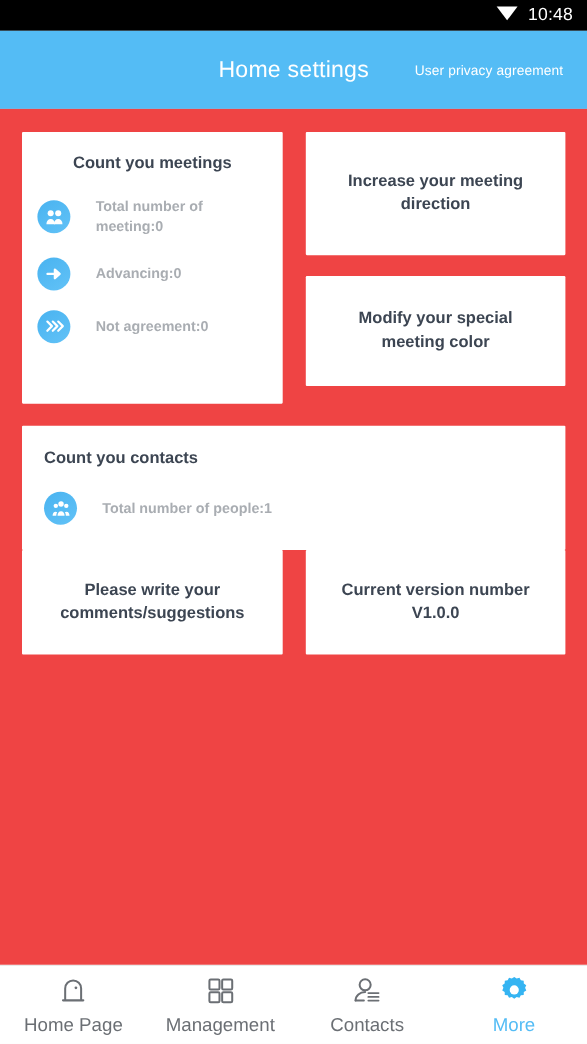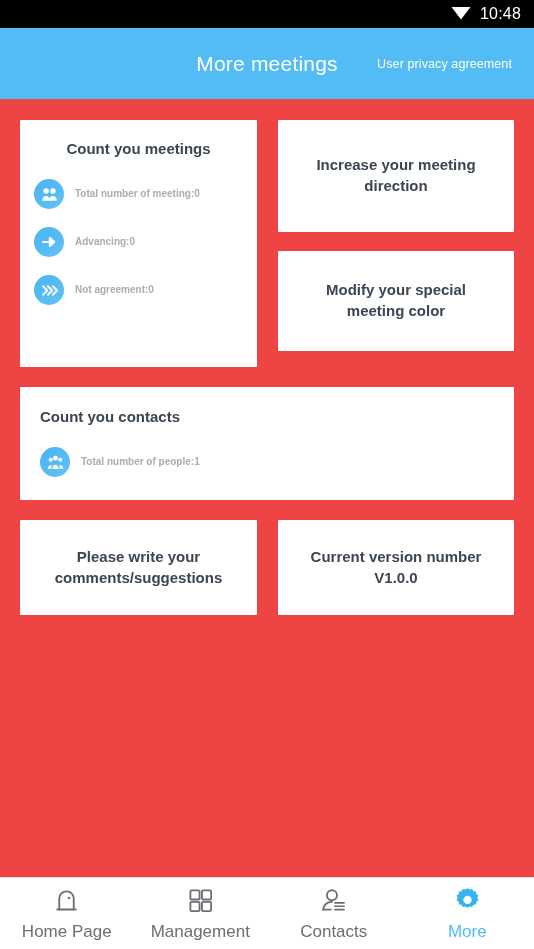--- a/index.html
+++ b/index.html
@@ -104,23 +104,24 @@
     margin-bottom: 22px;
   }
   .stat-row {
     display: flex;
     align-items: center;
     gap: 11px;
     margin-bottom: 18px;
   }
   .stat-row:last-child { margin-bottom: 0; }
   .stat-label {
-    font-size: 10px;
+    font-size: 13px;
     color: #a9adb2;
     line-height: 1.42;
+    margin-left: 12px;
   }
 
   .circle-icon {
     width: 30px;
     height: 30px;
     flex: 0 0 30px;
     border-radius: 50%;
     background: linear-gradient(145deg, #49b3f0 0%, #62c2f7 100%);
     display: flex;
     align-items: center;
@@ -156,21 +157,20 @@
   .contacts-title {
     font-size: 15px;
     color: #3c4552;
     margin-bottom: 22px;
   }
 
   
   .row-bottom {
     display: flex;
     gap: 21px;
-    margin-top: 20px;
   }
   .row-bottom .action-card {
     height: 95px;
     flex: 1 1 0;
   }
   .row-bottom .action-card.left { flex: 0 0 237px; }
 
   
   .bottom-nav {
     flex: 0 0 72px;
@@ -211,21 +211,21 @@
       <span class="wifi-icon">
         <svg width="20" height="15" viewBox="0 0 20 15">
           <path d="M0.5 2 L19.5 2 L10 14.5 Z" fill="#ffffff"></path>
         </svg>
       </span>
       <span class="status-time">10:48</span>
     </div>
   </div>
 
   <div class="app-header">
-    <div class="header-title">More meetings</div>
+    <div class="header-title">Home settings</div>
     <div class="header-action">User privacy agreement</div>
   </div>
 
   <div class="content">
 
     <div class="row-top">
 
       <div class="card stats-card">
         <div class="stats-title">Count you meetings</div>
 

